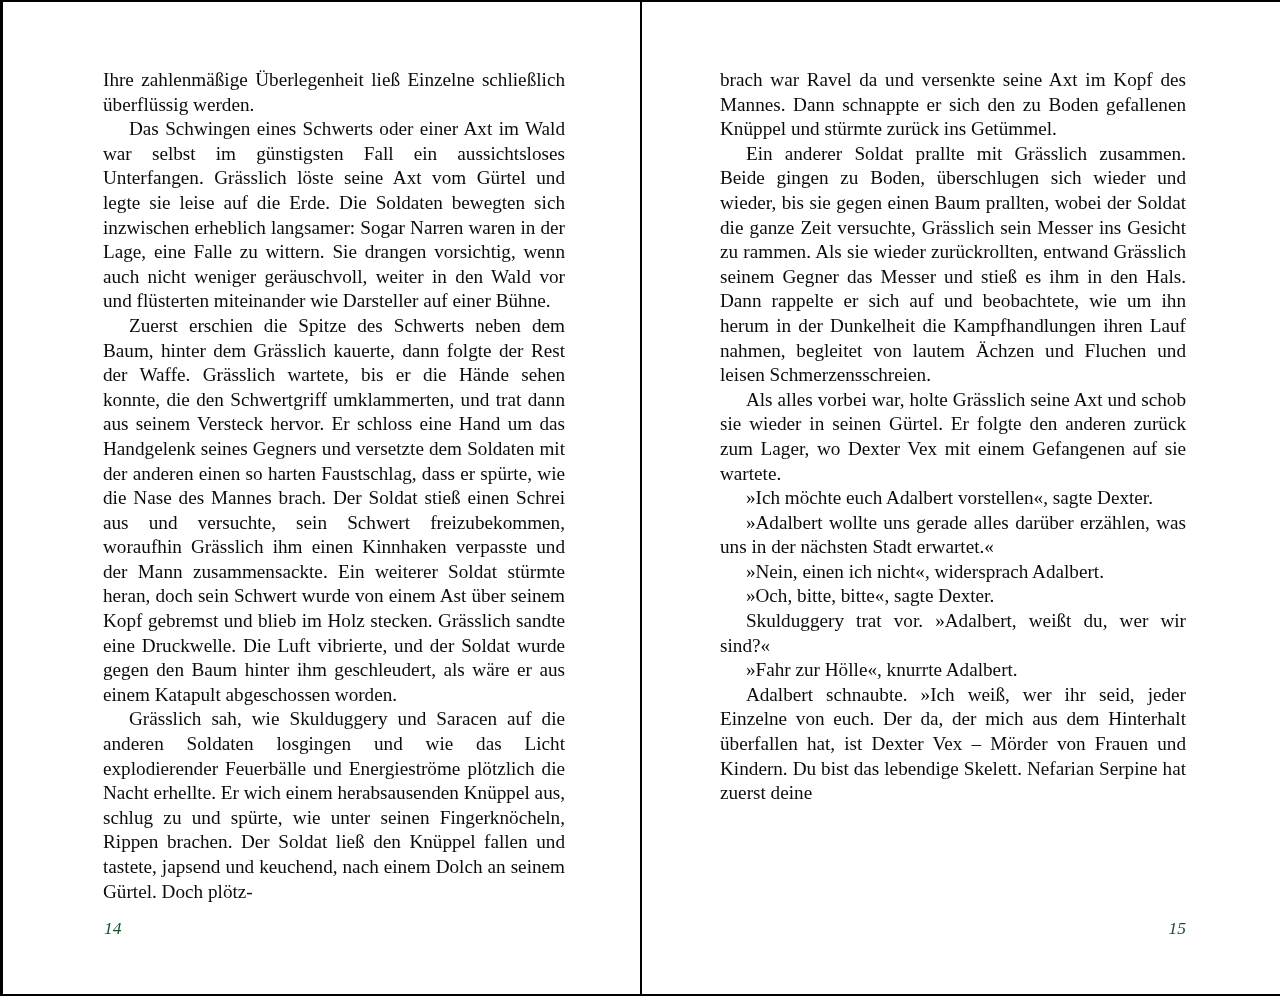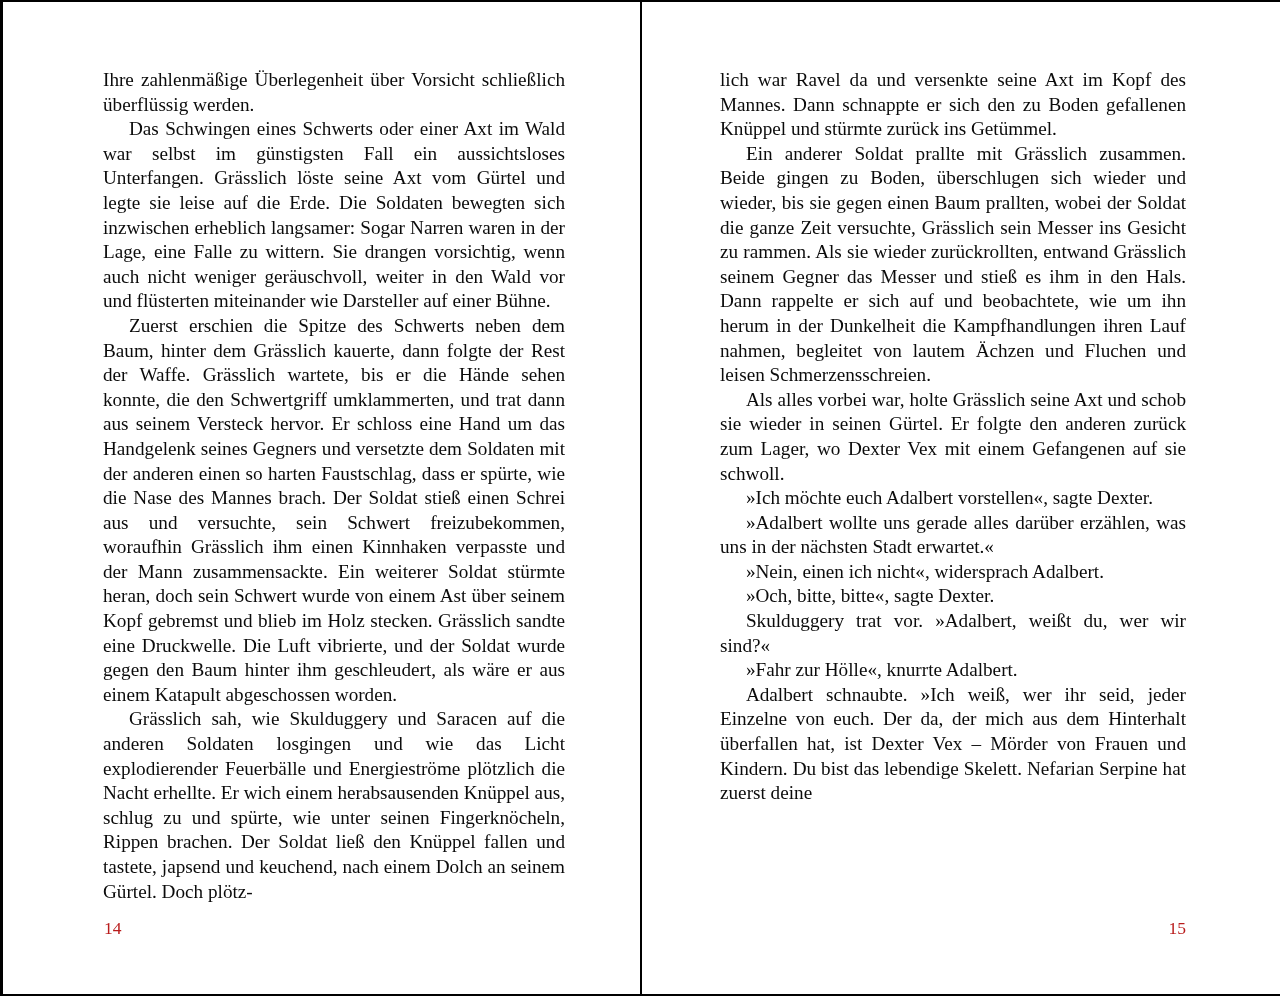--- a/index.html
+++ b/index.html
@@ -59,47 +59,48 @@
   .textblock p.noindent {
     text-indent: 0;
   }
   
 
   .folio {
     position: absolute;
     bottom: 60px;
     font-size: 17.5px;
     line-height: 20px;
-    color: #b91c1c;
+    color: #14532d;
+    font-style: italic;
   }
   #page-left .folio  { left: 101px;  text-align: left; }
   #page-right .folio { right: 97px;  text-align: right; }
 </style>
 </head>
 <body>
 
 <div id="page">
 
   <div id="spine"></div>
 
   <div id="page-left" class="page-half">
     <div class="textblock">
-      <p class="noindent">Ihre zahlenmäßige Überlegenheit über Vorsicht schließlich überflüssig werden.</p>
+      <p class="noindent">Ihre zahlenmäßige Überlegenheit ließ Einzelne schließlich überflüssig werden.</p>
       <p>Das Schwingen eines Schwerts oder einer Axt im Wald war selbst im günstigsten Fall ein aussichtsloses Unterfangen. Grässlich löste seine Axt vom Gürtel und legte sie leise auf die Erde. Die Soldaten bewegten sich inzwischen erheblich langsamer: Sogar Narren waren in der Lage, eine Falle zu wittern. Sie drangen vorsichtig, wenn auch nicht weniger geräuschvoll, weiter in den Wald vor und flüsterten miteinander wie Darsteller auf einer Bühne.</p>
       <p>Zuerst erschien die Spitze des Schwerts neben dem Baum, hinter dem Grässlich kauerte, dann folgte der Rest der Waffe. Grässlich wartete, bis er die Hände sehen konnte, die den Schwertgriff umklammerten, und trat dann aus seinem Versteck hervor. Er schloss eine Hand um das Handgelenk seines Gegners und versetzte dem Soldaten mit der anderen einen so harten Faustschlag, dass er spürte, wie die Nase des Mannes brach. Der Soldat stieß einen Schrei aus und versuchte, sein Schwert freizubekommen, woraufhin Grässlich ihm einen Kinnhaken verpasste und der Mann zusammensackte. Ein weiterer Soldat stürmte heran, doch sein Schwert wurde von einem Ast über seinem Kopf gebremst und blieb im Holz stecken. Grässlich sandte eine Druckwelle. Die Luft vibrierte, und der Soldat wurde gegen den Baum hinter ihm geschleudert, als wäre er aus einem Katapult abgeschossen worden.</p>
       <p>Grässlich sah, wie Skulduggery und Saracen auf die anderen Soldaten losgingen und wie das Licht explodierender Feuerbälle und Energieströme plötzlich die Nacht erhellte. Er wich einem herabsausenden Knüppel aus, schlug zu und spürte, wie unter seinen Fingerknöcheln, Rippen brachen. Der Soldat ließ den Knüppel fallen und tastete, japsend und keuchend, nach einem Dolch an seinem Gürtel. Doch plötz-</p>
     </div>
     <div class="folio">14</div>
   </div>
 
   <div id="page-right" class="page-half">
     <div class="textblock">
-      <p class="noindent">lich war Ravel da und versenkte seine Axt im Kopf des Mannes. Dann schnappte er sich den zu Boden gefallenen Knüppel und stürmte zurück ins Getümmel.</p>
+      <p class="noindent">brach war Ravel da und versenkte seine Axt im Kopf des Mannes. Dann schnappte er sich den zu Boden gefallenen Knüppel und stürmte zurück ins Getümmel.</p>
       <p>Ein anderer Soldat prallte mit Grässlich zusammen. Beide gingen zu Boden, überschlugen sich wieder und wieder, bis sie gegen einen Baum prallten, wobei der Soldat die ganze Zeit versuchte, Grässlich sein Messer ins Gesicht zu rammen. Als sie wieder zurückrollten, entwand Grässlich seinem Gegner das Messer und stieß es ihm in den Hals. Dann rappelte er sich auf und beobachtete, wie um ihn herum in der Dunkelheit die Kampfhandlungen ihren Lauf nahmen, begleitet von lautem Ächzen und Fluchen und leisen Schmerzensschreien.</p>
-      <p>Als alles vorbei war, holte Grässlich seine Axt und schob sie wieder in seinen Gürtel. Er folgte den anderen zurück zum Lager, wo Dexter Vex mit einem Gefangenen auf sie schwoll.</p>
+      <p>Als alles vorbei war, holte Grässlich seine Axt und schob sie wieder in seinen Gürtel. Er folgte den anderen zurück zum Lager, wo Dexter Vex mit einem Gefangenen auf sie wartete.</p>
       <p>»Ich möchte euch Adalbert vorstellen«, sagte Dexter.</p>
       <p>»Adalbert wollte uns gerade alles darüber erzählen, was uns in der nächsten Stadt erwartet.«</p>
       <p>»Nein, einen ich nicht«, widersprach Adalbert.</p>
       <p>»Och, bitte, bitte«, sagte Dexter.</p>
       <p>Skulduggery trat vor. »Adalbert, weißt du, wer wir sind?«</p>
       <p>»Fahr zur Hölle«, knurrte Adalbert.</p>
       <p>Adalbert schnaubte. »Ich weiß, wer ihr seid, jeder Einzelne von euch. Der da, der mich aus dem Hinterhalt überfallen hat, ist Dexter Vex – Mörder von Frauen und Kindern. Du bist das lebendige Skelett. Nefarian Serpine hat zuerst deine</p>
     </div>
     <div class="folio">15</div>
   </div>

